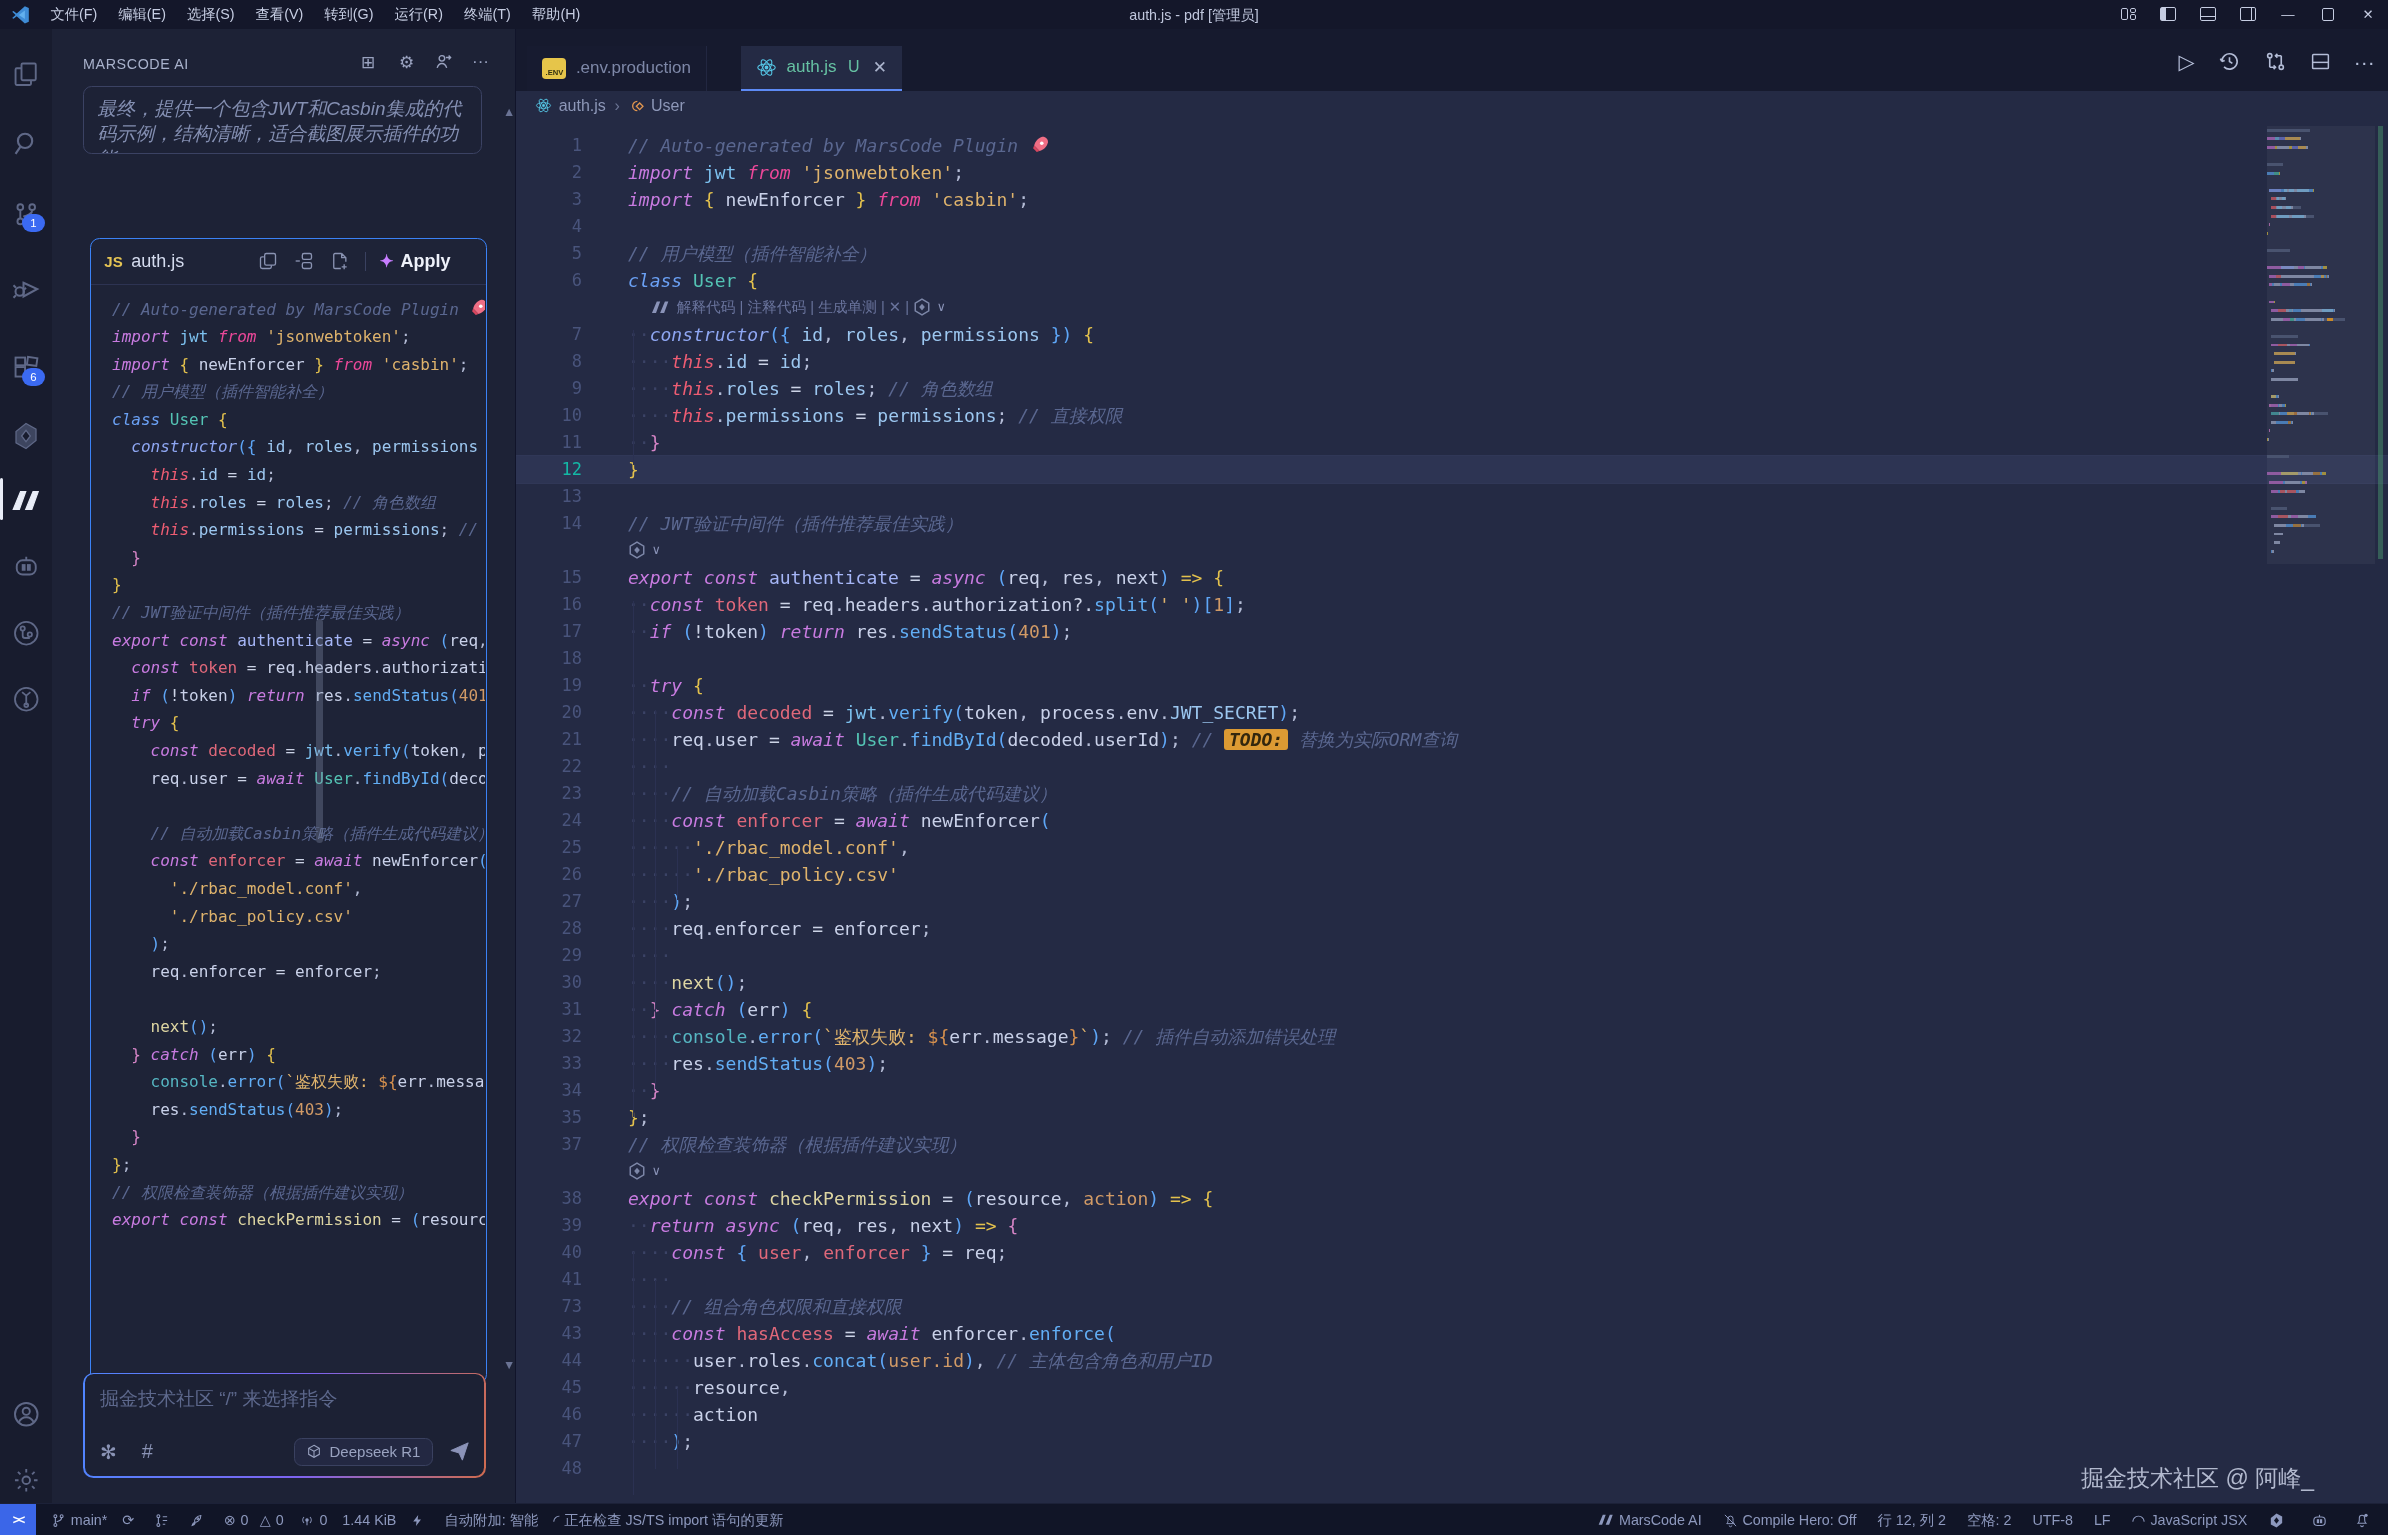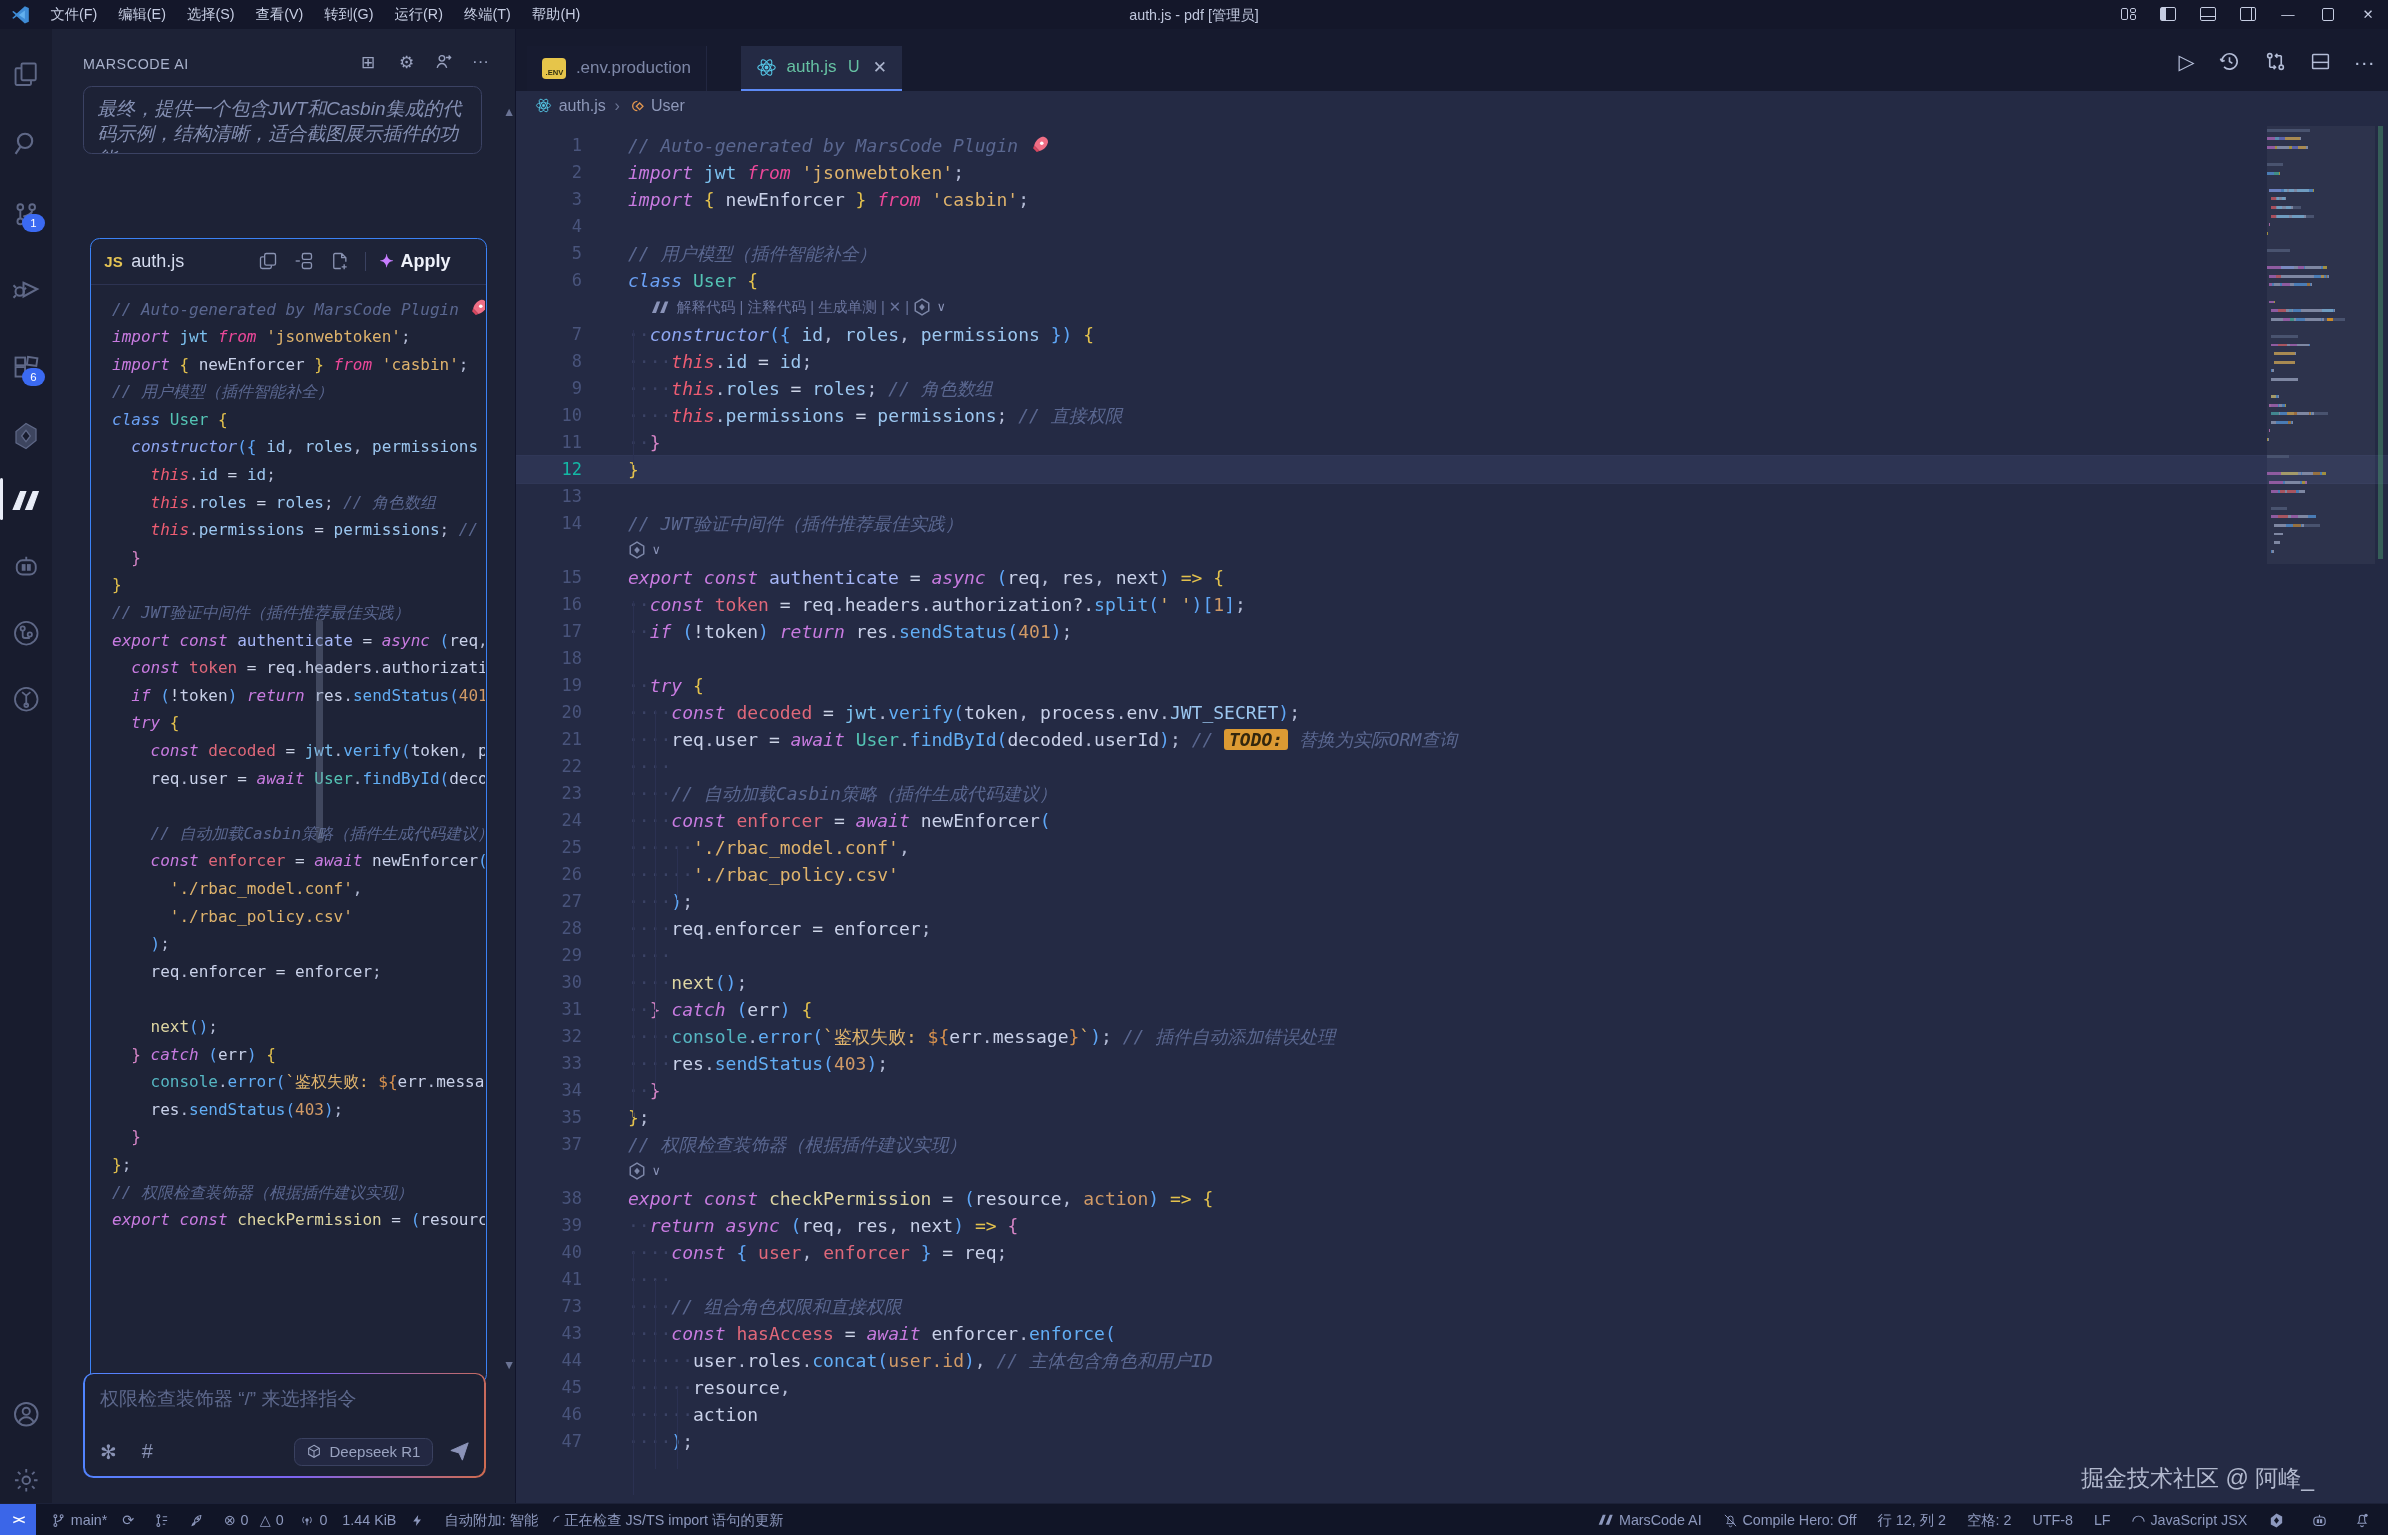--- a/index.html
+++ b/index.html
@@ -290,21 +290,21 @@
                 <circle cx="9.2" cy="6.8" r="1.7" fill="#fff"></circle>
                 <path d="M2 9l5 5-2.5 1L1 11.5z" fill="#d8475f"></path>
               </svg></span></div><div><span class="tk-kw">import </span><span class="tk-idb">jwt </span><span class="tk-kwi">from </span><span class="tk-str">'jsonwebtoken'</span><span class="tk-pb">;</span></div><div><span class="tk-kw">import </span><span class="tk-py">{ </span><span class="tk-id">newEnforcer</span><span class="tk-py"> } </span><span class="tk-kwi">from </span><span class="tk-str">'casbin'</span><span class="tk-pb">;</span></div><div></div><div><span class="tk-cm">// 用户模型（插件智能补全）</span></div><div><span class="tk-kwc">class </span><span class="tk-cls">User </span><span class="tk-py">{</span></div><div><span class="tk-ws">··</span><span class="tk-ctor">constructor</span><span class="tk-pbl">({ </span><span class="tk-prop">id</span><span class="tk-pb">, </span><span class="tk-prop">roles</span><span class="tk-pb">, </span><span class="tk-prop">permissions</span><span class="tk-pbl"> }) </span></div><div><span class="tk-ws">····</span><span class="tk-th">this</span><span class="tk-pb">.</span><span class="tk-prop">id</span><span class="tk-op"> = </span><span class="tk-prop">id</span><span class="tk-pb">;</span></div><div><span class="tk-ws">····</span><span class="tk-th">this</span><span class="tk-pb">.</span><span class="tk-prop">roles</span><span class="tk-op"> = </span><span class="tk-prop">roles</span><span class="tk-pb">; </span><span class="tk-cm">// 角色数组</span></div><div><span class="tk-ws">····</span><span class="tk-th">this</span><span class="tk-pb">.</span><span class="tk-prop">permissions</span><span class="tk-op"> = </span><span class="tk-prop">permissions</span><span class="tk-pb">; </span><span class="tk-cm">// 直接权限</span></div><div><span class="tk-ws">··</span><span class="tk-pp">}</span></div><div><span class="tk-py">}</span></div><div></div><div><span class="tk-cm">// JWT验证中间件（插件推荐最佳实践）</span></div><div><span class="tk-kw">export </span><span class="tk-kw">const </span><span class="tk-fnv">authenticate</span><span class="tk-op"> = </span><span class="tk-kw">async </span><span class="tk-pbl">(</span><span class="tk-id">req</span><span class="tk-pb">, </span></div><div><span class="tk-ws">··</span><span class="tk-kw">const </span><span class="tk-var">token</span><span class="tk-op"> = </span><span class="tk-id">req</span><span class="tk-pb">.</span><span class="tk-id">headers</span><span class="tk-pb">.</span><span class="tk-id">authorization</span></div><div><span class="tk-ws">··</span><span class="tk-kw">if </span><span class="tk-pbl">(</span><span class="tk-op">!</span><span class="tk-id">token</span><span class="tk-pbl">) </span><span class="tk-kw">return </span><span class="tk-id">res</span><span class="tk-pb">.</span><span class="tk-fn">sendStatus</span><span class="tk-pbl">(</span><span class="tk-num">401</span></div><div></div><div><span class="tk-ws">··</span><span class="tk-kw">try </span><span class="tk-py">{</span></div><div><span class="tk-ws">····</span><span class="tk-kw">const </span><span class="tk-var">decoded</span><span class="tk-op"> = </span><span class="tk-idb">jwt</span><span class="tk-pb">.</span><span class="tk-fn">verify</span><span class="tk-pbl">(</span><span class="tk-id">token</span><span class="tk-pb">, </span><span class="tk-id">process</span></div><div><span class="tk-ws">····</span><span class="tk-id">req</span><span class="tk-pb">.</span><span class="tk-id">user</span><span class="tk-op"> = </span><span class="tk-kw">await </span><span class="tk-cls">User</span><span class="tk-pb">.</span><span class="tk-fn">findById</span><span class="tk-pbl">(</span><span class="tk-id">decoded</span></div><div><span class="tk-ws">····</span></div><div><span class="tk-ws">····</span><span class="tk-cm">// 自动加载Casbin策略（插件生成代码建议）</span></div><div><span class="tk-ws">····</span><span class="tk-kw">const </span><span class="tk-var">enforcer</span><span class="tk-op"> = </span><span class="tk-kw">await </span><span class="tk-id">newEnforcer</span><span class="tk-pbl">(</span></div><div><span class="tk-ws">······</span><span class="tk-str">'./rbac_model.conf'</span><span class="tk-pb">,</span></div><div><span class="tk-ws">······</span><span class="tk-str">'./rbac_policy.csv'</span></div><div><span class="tk-ws">····</span><span class="tk-pbl">)</span><span class="tk-pb">;</span></div><div><span class="tk-ws">····</span><span class="tk-id">req</span><span class="tk-pb">.</span><span class="tk-id">enforcer</span><span class="tk-op"> = </span><span class="tk-id">enforcer</span><span class="tk-pb">;</span></div><div><span class="tk-ws">····</span></div><div><span class="tk-ws">····</span><span class="tk-fny">next</span><span class="tk-pbl">()</span><span class="tk-pb">;</span></div><div><span class="tk-ws">··</span><span class="tk-pp">} </span><span class="tk-kw">catch </span><span class="tk-pbl">(</span><span class="tk-id">err</span><span class="tk-pbl">) </span><span class="tk-py">{</span></div><div><span class="tk-ws">····</span><span class="tk-bi">console</span><span class="tk-pb">.</span><span class="tk-fn">error</span><span class="tk-pbl">(</span><span class="tk-str">`鉴权失败: </span><span class="tk-strD">${</span><span class="tk-id">err</span><span class="tk-pb">.</span><span class="tk-id">message</span></div><div><span class="tk-ws">····</span><span class="tk-id">res</span><span class="tk-pb">.</span><span class="tk-fn">sendStatus</span><span class="tk-pbl">(</span><span class="tk-num">403</span><span class="tk-pbl">)</span><span class="tk-pb">;</span></div><div><span class="tk-ws">··</span><span class="tk-pp">}</span></div><div><span class="tk-py">}</span><span class="tk-pb">;</span></div><div></div><div><span class="tk-cm">// 权限检查装饰器（根据插件建议实现）</span></div><div><span class="tk-kw">export </span><span class="tk-kw">const </span><span class="tk-fny">checkPermission</span><span class="tk-op"> = </span><span class="tk-pbl">(</span><span class="tk-id">resource</span></div></div>
     </div>
 
     <div id="sb-scroll"></div>
     <span class="sb-arrow" style="top:1329px">▼</span>
 
     <div id="chat-wrap">
       <div id="chat-box">
-        <div id="chat-ph">权限检查装饰器 “/” 来选择指令</div>
+        <div id="chat-ph">掘金技术社区 “/” 来选择指令</div>
         <div id="chat-row">
           <span class="chat-ic">✻</span>
           <span class="chat-ic">#</span>
           <span id="model-pill">
             <svg width="16" height="16" viewBox="0 0 24 24" fill="none" stroke="#9aa3c0" stroke-width="1.6" style="margin-right:7.6px">
                 <path d="M12 2l8 4.5v9L12 20l-8-4.5v-9z"></path>
                 <path d="M12 11 4.3 6.6M12 11l7.7-4.4M12 11v9"></path>
               </svg>
             <span>Deepseek R1</span>
           </span>
@@ -442,20 +442,21 @@
         <div class="row"><span class="g">38</span><span class="c"><span class="tk-kw">export </span><span class="tk-kw">const </span><span class="tk-fny">checkPermission</span><span class="tk-op"> = </span><span class="tk-pbl">(</span><span class="tk-id">resource</span><span class="tk-pb">, </span><span class="tk-num">action</span><span class="tk-pbl">) </span><span class="tk-py">=&gt; {</span></span></div>
         <div class="row"><span class="g">39</span><span class="c"><span class="tk-ws">··</span><span class="tk-kw">return </span><span class="tk-kw">async </span><span class="tk-pbl">(</span><span class="tk-id">req</span><span class="tk-pb">, </span><span class="tk-id">res</span><span class="tk-pb">, </span><span class="tk-id">next</span><span class="tk-pbl">) </span><span class="tk-py">=&gt; </span><span class="tk-pp">{</span></span></div>
         <div class="row"><span class="g">40</span><span class="c"><span class="tk-ws">····</span><span class="tk-kw">const </span><span class="tk-pbl">{ </span><span class="tk-var">user</span><span class="tk-pb">, </span><span class="tk-var">enforcer</span><span class="tk-pbl"> } </span><span class="tk-op">= </span><span class="tk-id">req</span><span class="tk-pb">;</span></span></div>
         <div class="row"><span class="g">41</span><span class="c"><span class="tk-ws">····</span></span></div>
         <div class="row"><span class="g">73</span><span class="c"><span class="tk-ws">····</span><span class="tk-cm">// 组合角色权限和直接权限</span></span></div>
         <div class="row"><span class="g">43</span><span class="c"><span class="tk-ws">····</span><span class="tk-kw">const </span><span class="tk-var">hasAccess</span><span class="tk-op"> = </span><span class="tk-kw">await </span><span class="tk-id">enforcer</span><span class="tk-pb">.</span><span class="tk-fn">enforce</span><span class="tk-pbl">(</span></span></div>
         <div class="row"><span class="g">44</span><span class="c"><span class="tk-ws">······</span><span class="tk-id">user</span><span class="tk-pb">.</span><span class="tk-id">roles</span><span class="tk-pb">.</span><span class="tk-fn">concat</span><span class="tk-pbl">(</span><span class="tk-num">user.id</span><span class="tk-pbl">)</span><span class="tk-pb">, </span><span class="tk-cm">// 主体包含角色和用户ID</span></span></div>
         <div class="row"><span class="g">45</span><span class="c"><span class="tk-ws">······</span><span class="tk-id">resource</span><span class="tk-pb">,</span></span></div>
         <div class="row"><span class="g">46</span><span class="c"><span class="tk-ws">······</span><span class="tk-id">action</span></span></div>
         <div class="row"><span class="g">47</span><span class="c"><span class="tk-ws">····</span><span class="tk-pbl">)</span><span class="tk-pb">;</span></span></div>
+        <div class="row"><span class="g">48</span><span class="c"></span></div>
       </div>
     <div class="iguide" style="left:117px;top:208px;height:135px"></div>
     <div class="iguide" style="left:117px;top:479px;height:516px"></div>
     <div class="iguide" style="left:139px;top:588px;height:379px"></div>
     <div class="iguide" style="left:161px;top:724px;height:54px"></div>
     <div class="iguide" style="left:117px;top:1130px;height:243px"></div>
     <div class="iguide" style="left:139px;top:1158px;height:189px"></div>
     <div class="iguide" style="left:161px;top:1266px;height:81px"></div>
     <div id="minimap">
         <div class="mrow"><i style="width: 43px; background: rgb(73, 83, 111);"></i></div>

